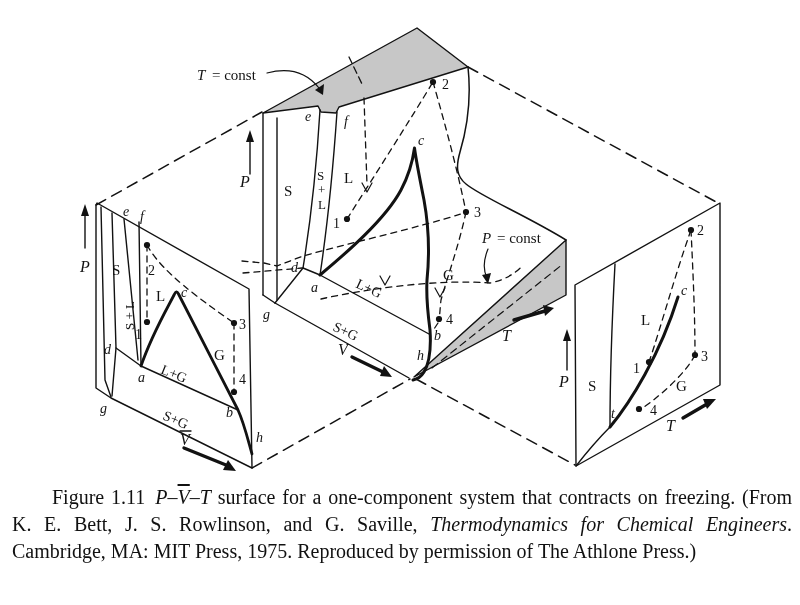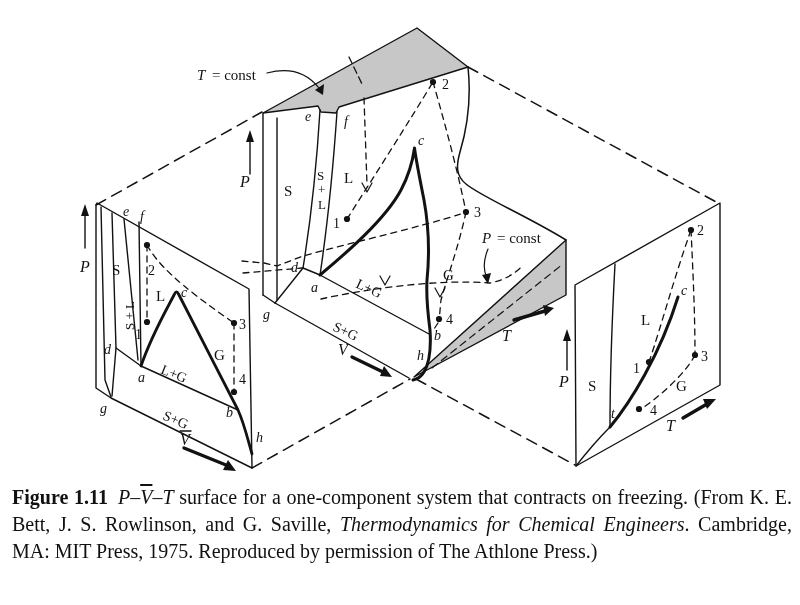--- a/index.html
+++ b/index.html
@@ -8,21 +8,21 @@
   svg{position:absolute;left:0;top:0;}
   svg text{fill:#121212;font-family:"Liberation Serif", serif;}
   .it{font-style:italic;}
   .r15{font-size:15px;}
   .r14{font-size:14px;}
   .r13{font-size:13px;}
   .ax{font-size:16px;font-style:italic;}
   .pt{font-size:14px;font-style:italic;}
   .cap{position:absolute;left:12px;top:484px;width:780px;
        font-size:20px;line-height:27px;text-align:justify;color:#111;}
-  .cap .b{font-weight:bold;margin-right:10px;}
+  .cap .b{font-weight:normal;margin-right:10px;margin-left:40px;}
   .cap .i{font-style:italic;}
   .cap .ov{font-style:italic;text-decoration:overline;}
 </style>
 </head>
 <body>
 
 <div class="page">
 <svg width="800" height="482" viewBox="0 0 800 482">
   <g stroke="#121212" fill="none" stroke-linecap="round" stroke-linejoin="round">
 

